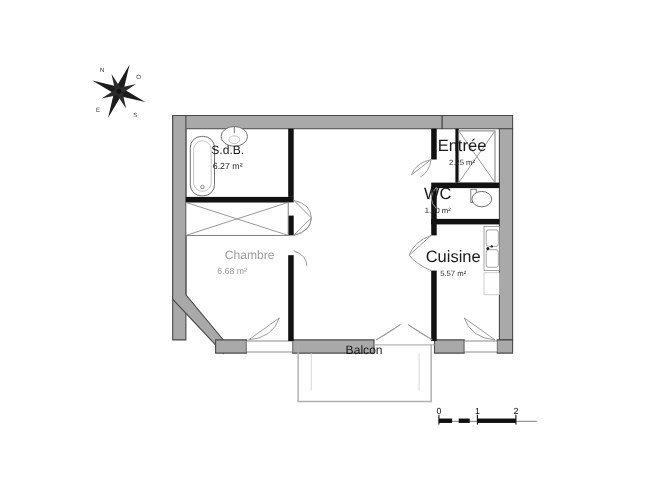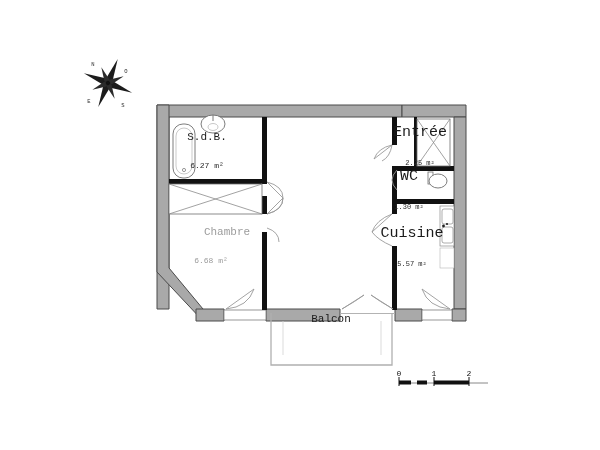--- a/index.html
+++ b/index.html
@@ -5,21 +5,21 @@
   html, body {
     margin: 0;
     padding: 0;
     background: #ffffff;
   }
   #plan-root {
     position: relative;
     width: 488px;
     height: 450px;
     background: #ffffff;
-    font-family: Liberation Mono, monospace;
+    font-family: Liberation Sans, sans-serif;
     overflow: hidden;
   }
   #plan-svg {
     position: absolute;
     left: 0;
     top: 0;
   }
   .room-label {
     position: absolute;
     text-align: center;
@@ -28,21 +28,21 @@
     transform: translate(-50%, 0);
     line-height: 1.25;
   }
   .room-name {
     font-size: 11px;
     color: #1a1a1a;
   }
   .room-area {
     font-size: 8px;
     color: #2a2a2a;
-    margin-top: 16px;
+    margin-top: 2px;
   }
   .room-hsp {
     font-size: 7px;
     color: #8d8d8d;
     margin-top: 3px;
     letter-spacing: 0.2px;
   }
   .label-faint .room-name { color: #9c9c9c; margin-left: 32px; }
   .label-faint .room-area { color: #9c9c9c; }
   .label-sm .room-name { font-size: 15px; }
@@ -224,21 +224,21 @@
     <div class="room-name">Chambre</div>
     <div class="room-area">6.68 m²</div>
   </div>
 
 
   <div class="room-label label-sm" style="left:420px; top:124px;">
     <div class="room-name">Entrée</div>
     <div class="room-area">2.25 m²</div>
   </div>
 
-  <div class="room-label label-sm" style="left:409px; top:168px;">
+  <div class="room-label label-sm" style="left:398px; top:168px;">
     <div class="room-name">WC</div>
     <div class="room-area">1.30 m²</div>
   </div>
 
   <div class="room-label label-sm" style="left:412px; top:225px;">
     <div class="room-name">Cuisine</div>
     <div class="room-area">5.57 m²</div>
   </div>
 
   <div class="room-label" style="left:331px; top:313px;">

